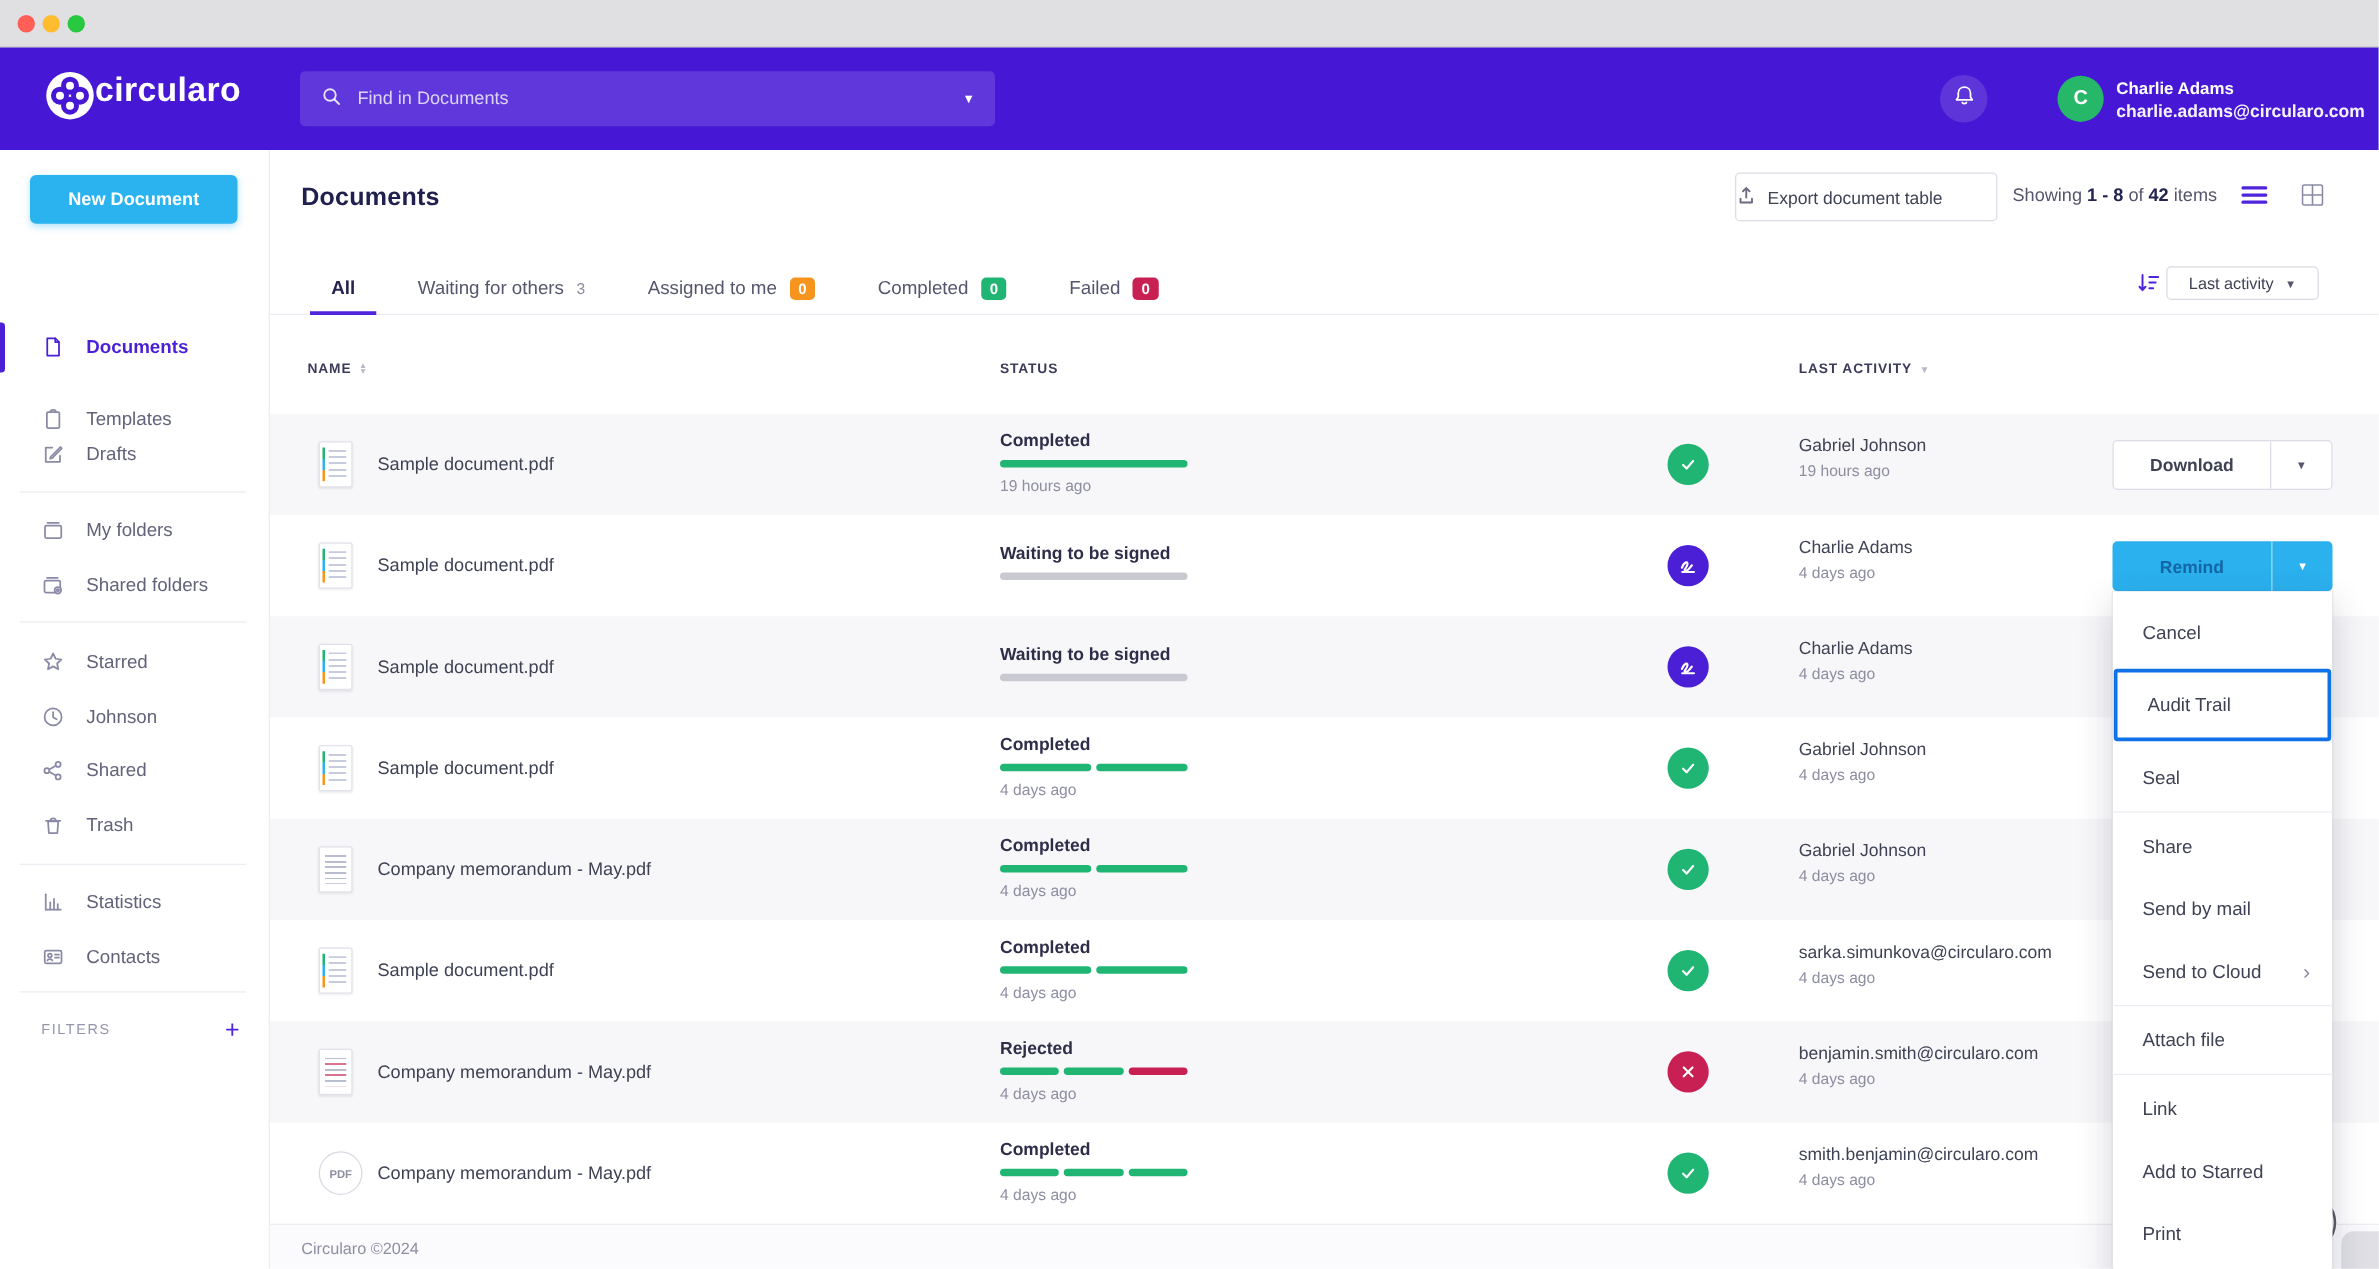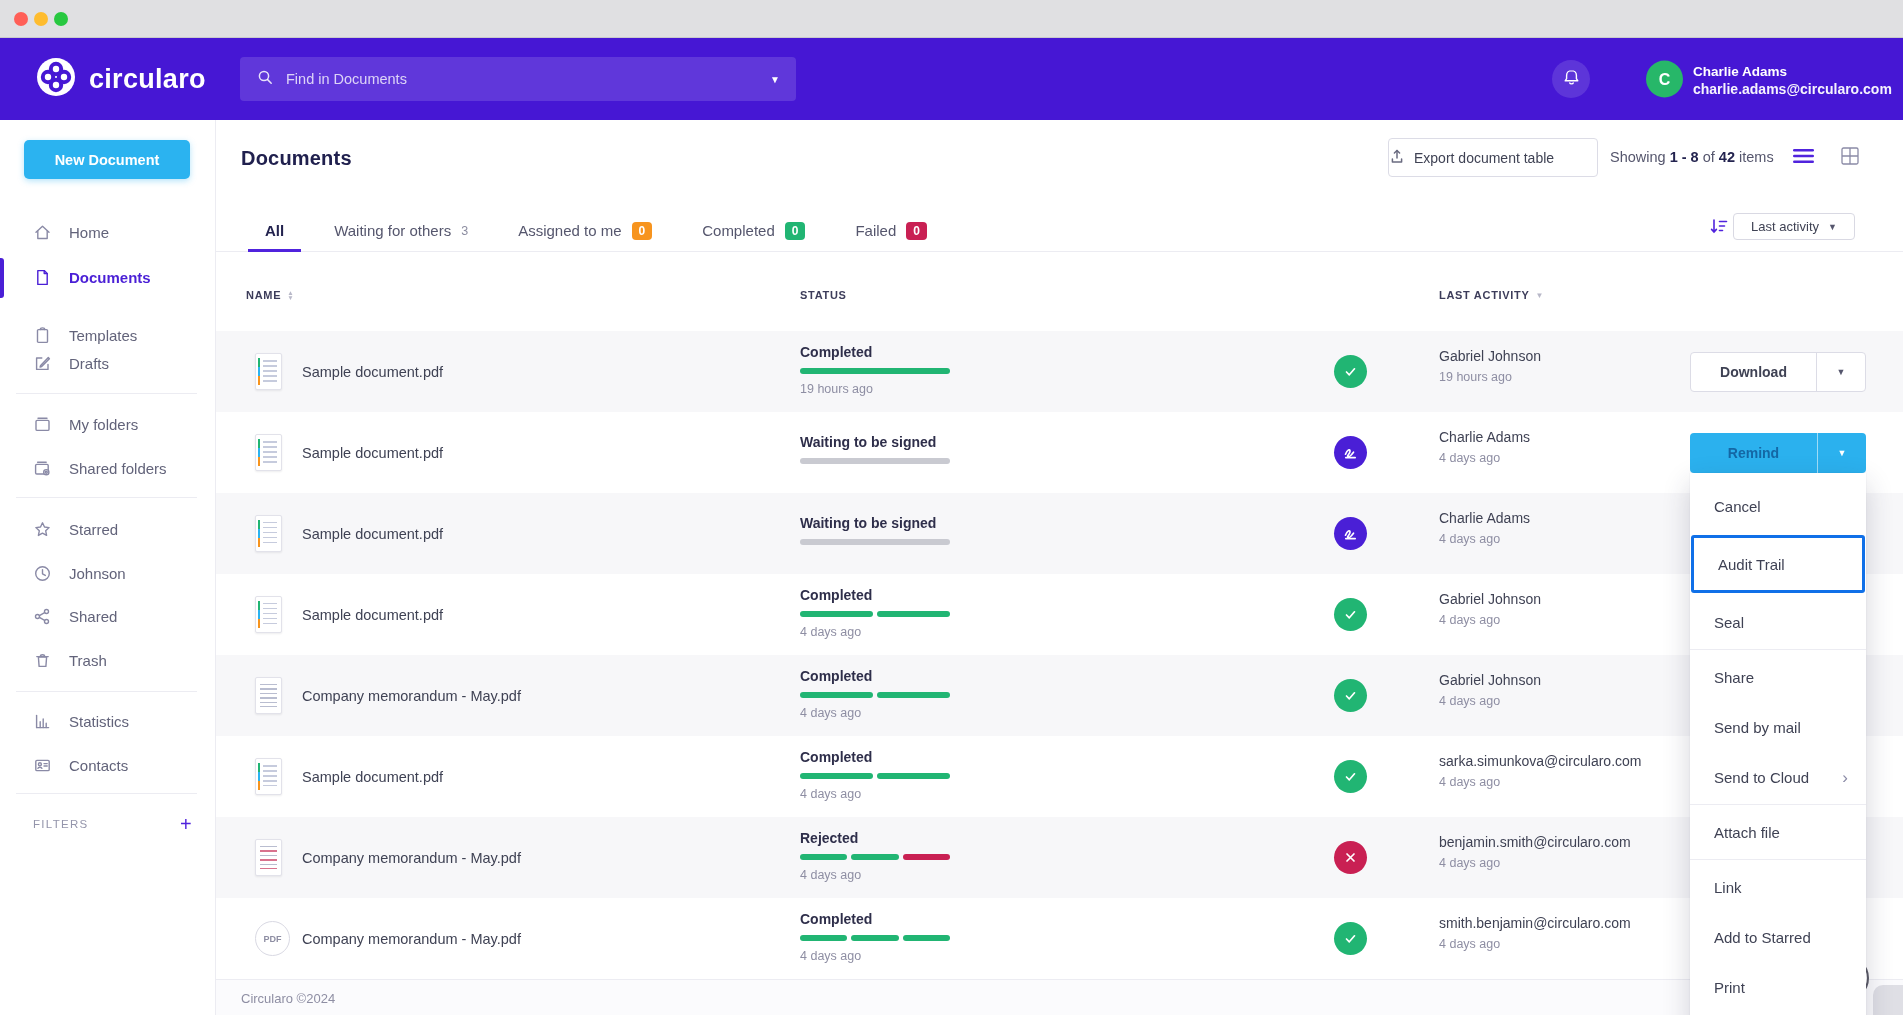--- a/index.html
+++ b/index.html
@@ -6,21 +6,21 @@
   html,body { width:1903px; height:1015px; overflow:hidden; }
   body { position:relative; font-family:"Liberation Sans",sans-serif; background:#fff; }
 
   
   .macbar{position:absolute;top:0;left:0;right:0;height:38px;background:#e0e0e2;border-bottom:1px solid #c9c9cc;}
   .light{position:absolute;top:12px;width:14px;height:14px;border-radius:50%;}
   .light.r{left:14px;background:#ff5f57}.light.y{left:34px;background:#febc2e}.light.g{left:54px;background:#28c840}
 
   
   .appheader{position:absolute;top:38px;left:0;right:0;height:82px;background:#4617d4;}
-  .brand{position:absolute;left:36px;top:50%;transform:translateY(-50%);display:flex;align-items:center;gap:13px;}
+  .brand{position:absolute;left:36px;top:50%;transform:translateY(-50%);display:flex;}
   .brand-name{color:#fff;font-size:27px;font-weight:800;letter-spacing:.3px;}
   .searchbox{position:absolute;left:240px;top:19px;width:556px;height:44px;background:rgba(255,255,255,.14);border-radius:4px;display:flex;align-items:center;padding:0 16px;gap:12px;}
   .searchbox input{flex:1;background:transparent;border:none;outline:none;color:#fff;font-size:14.5px;font-family:inherit;}
   .searchbox input::placeholder{color:rgba(255,255,255,.78);}
   .sb-caret{color:#fff;font-size:10px;}
   .bellwrap{position:absolute;left:1552px;top:22px;width:38px;height:38px;border-radius:50%;background:rgba(255,255,255,.13);display:flex;align-items:center;justify-content:center;cursor:pointer;}
   .userchip{position:absolute;left:1646px;top:50%;transform:translateY(-50%);display:flex;align-items:center;gap:10px;cursor:pointer;}
   .avatar{width:37px;height:37px;border-radius:50%;background:#27b769;color:#fff;font-weight:700;font-size:16px;display:flex;align-items:center;justify-content:center;}
   .uname{color:#fff;font-size:13.5px;font-weight:700;line-height:18px;}
   .uemail{color:rgba(255,255,255,.95);font-size:14px;font-weight:700;text-align:right;}
@@ -159,29 +159,20 @@
       <div class="uemail">charlie.adams@circularo.com</div>
     </div>
     <span class="uchev">▼</span>
   </div>
 </div>
 
 <div class="sidebar">
   <button class="newdoc">New Document</button>
   <div class="activebar"></div>
 
-  <div class="navitem" style="top:94px">
-    <span class="nicon">
-        <svg width="19" height="19" viewBox="0 0 19 19">
-          <path d="M3 9.3 9.5 3.3 16 9.3"></path>
-          <path d="M4.8 8v7.5h9.4V8"></path>
-        </svg>
-      </span>
-    <span>Home</span>
-  </div>
   <div class="navitem active" style="top:139px">
     <span class="nicon">
         <svg width="19" height="19" viewBox="0 0 19 19">
           <path d="M4.8 2.6h6.4l3 3v10.8H4.8z"></path>
           <path d="M11.2 2.6v3h3"></path>
         </svg>
       </span>
     <span>Documents</span>
   </div>
   <div class="navitem" style="top:197px">

